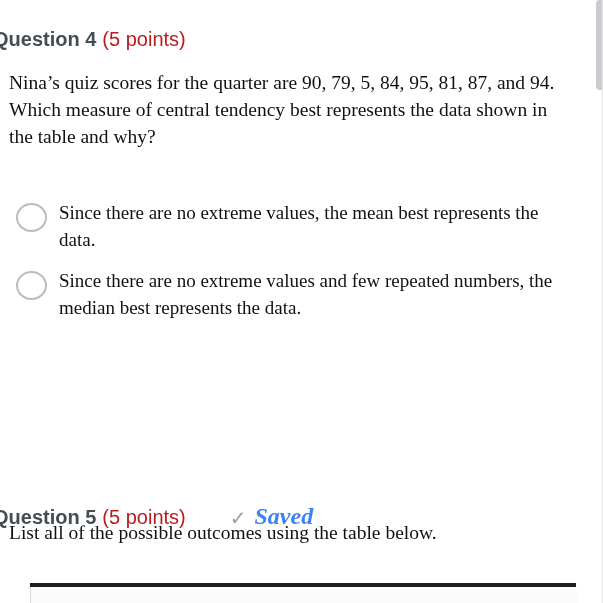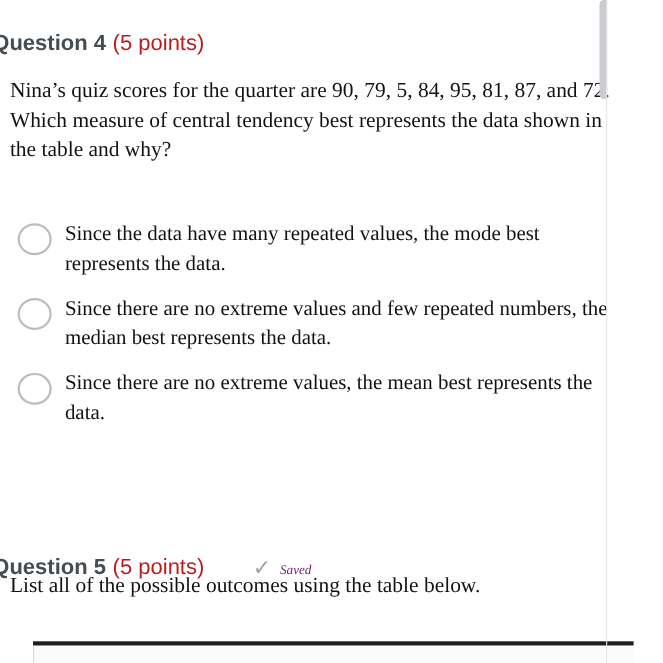--- a/index.html
+++ b/index.html
@@ -11,21 +11,21 @@
     height: 603px;
     background: #ffffff;
     overflow: hidden;
     position: relative;
     font-family: "Liberation Sans", sans-serif;
   }
   .page {
     position: absolute;
     top: 0;
     left: 0;
-    width: 552px;
+    width: 603px;
     height: 603px;
   }
   .q-header {
     font-family: "Liberation Sans", sans-serif;
     font-size: 20px;
     color: #454c52;
     margin-left: -7px;
     display: flex;
     align-items: baseline;
     gap: 6px;
@@ -91,23 +91,23 @@
   .saved-check {
     color: #9aa1a7;
     font-size: 20px;
     font-weight: 400;
     position: relative;
     top: 1px;
   }
   .saved-label {
     font-family: "Liberation Serif", serif;
     font-style: italic;
-    font-weight: 400;
-    font-size: 12px;
-    color: #701a75;
+    font-weight: 700;
+    font-size: 24px;
+    color: #3b82f6;
   }
   .q5-prompt {
     position: absolute;
     top: 520px;
     left: 9px;
     width: 566px;
   }
   .table-top-border {
     position: absolute;
     top: 583px;
@@ -146,34 +146,30 @@
 </head>
 <body>
 
 <div class="page">
 
   <div class="q-header q4-header">
     <span class="q-title">Question 4</span>
     <span class="q-points">(5 points)</span>
   </div>
 
-  <div class="q-prompt q4-prompt">Nina’s quiz scores for the quarter are 90, 79, 5, 84, 95, 81, 87, and 72. Which measure of central tendency best represents the data shown in the table and why?</div>
+  <div class="q-prompt q4-prompt">Nina’s quiz scores for the quarter are 90, 79, 5, 84, 95, 81, 87, and 94. Which measure of central tendency best represents the data shown in the table and why?</div>
 
   <div class="options">
     <div class="option-row">
       <span class="radio"></span>
-      <span class="option-text">Since the data have many repeated values, the mode best represents the data.</span>
+      <span class="option-text">Since there are no extreme values, the mean best represents the data.</span>
     </div>
     <div class="option-row">
       <span class="radio"></span>
       <span class="option-text">Since there are no extreme values and few repeated numbers, the median best represents the data.</span>
-    </div>
-    <div class="option-row">
-      <span class="radio"></span>
-      <span class="option-text">Since there are no extreme values, the mean best represents the data.</span>
     </div>
   </div>
 
   <div class="q-header q5-header">
     <span class="q-title">Question 5</span>
     <span class="q-points">(5 points)</span>
     <span class="saved-flag">
       <span class="saved-check">✓</span>
       <span class="saved-label">Saved</span>
     </span>

